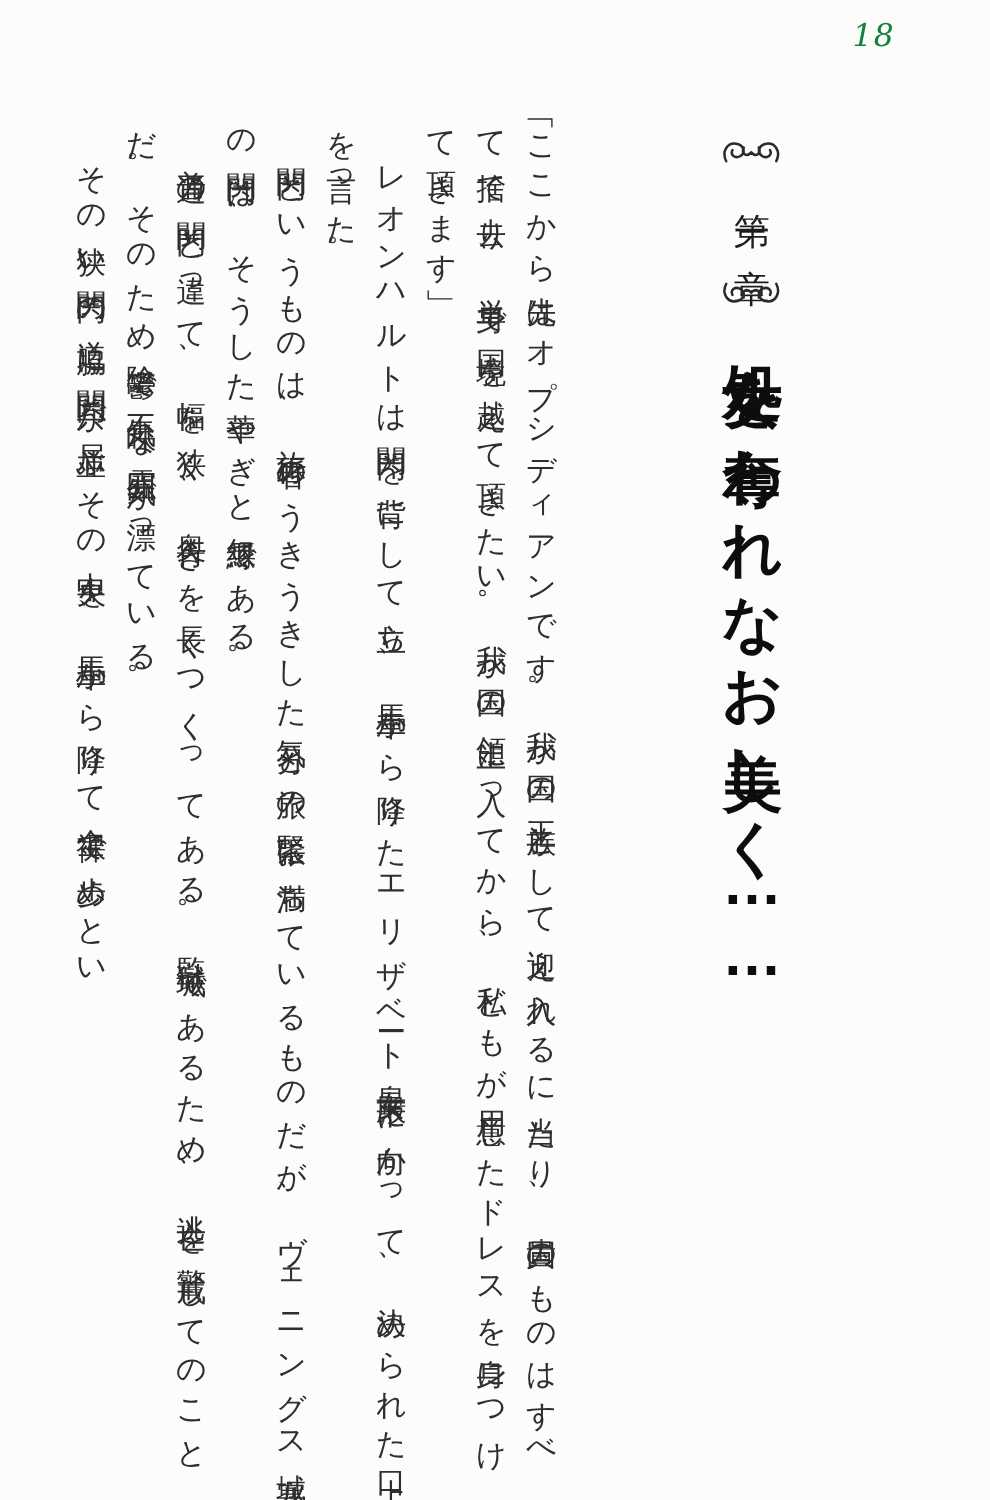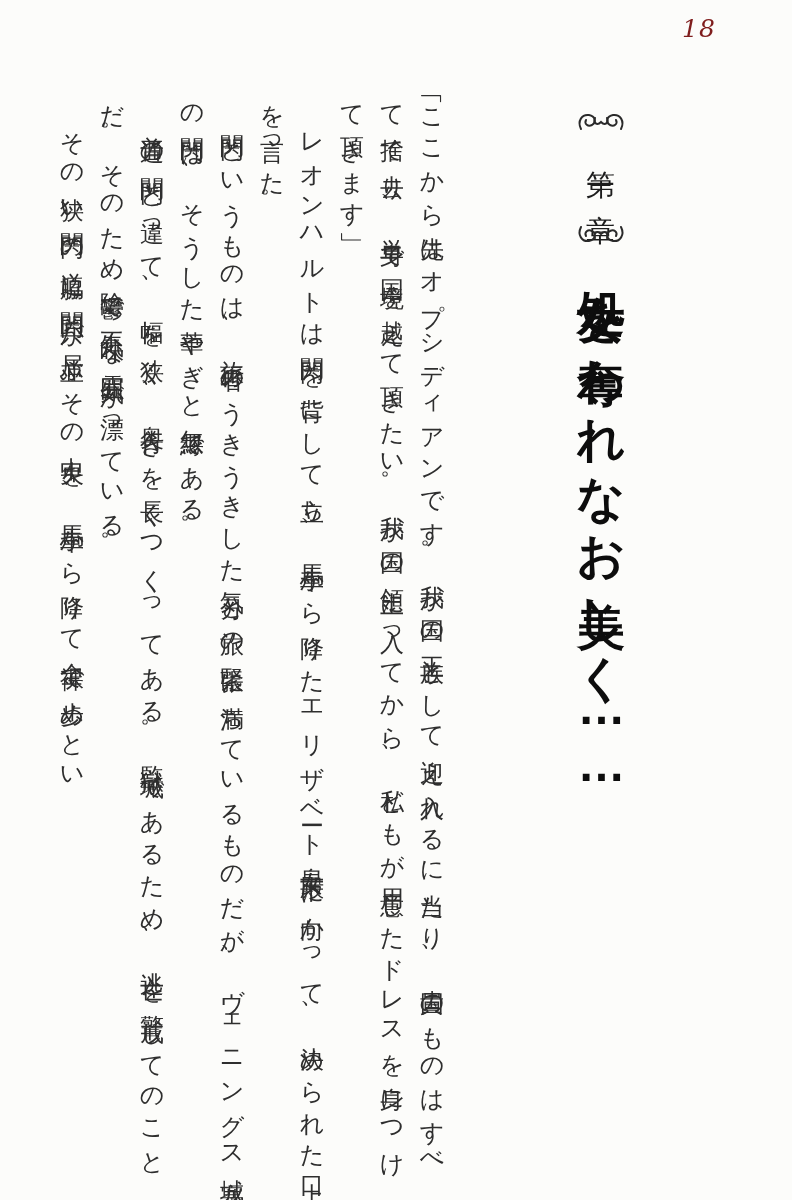--- a/index.html
+++ b/index.html
@@ -11,21 +11,21 @@
     background: #fcfcfa;
     overflow: hidden;
     font-family: "Liberation Serif", serif;
   }
   .page-number {
     position: absolute;
     top: 14px;
     left: 682px;
     font-size: 25px;
     font-style: italic;
-    color: #7f1d1d;
+    color: #15803d;
     font-family: "DejaVu Serif", serif;
     letter-spacing: 1px;
   }
   .heading {
     position: absolute;
     top: 110px;
     left: 555px;
     width: 92px;
     display: flex;
     flex-direction: column;

